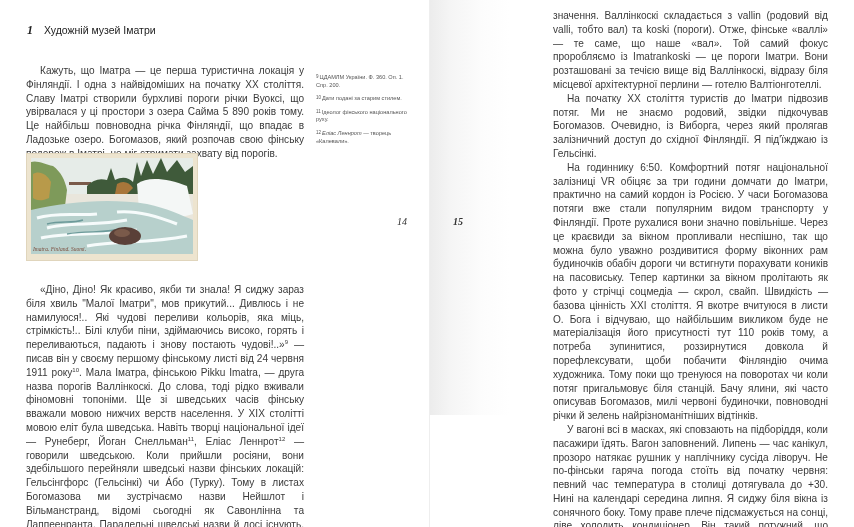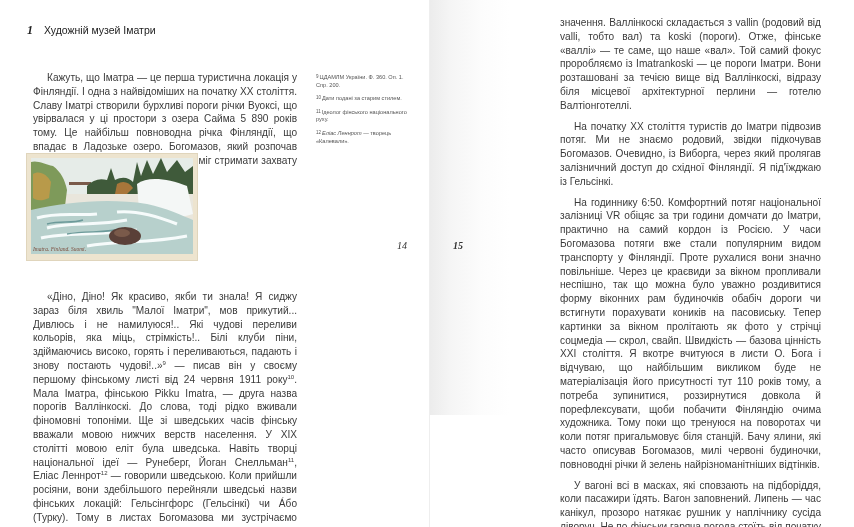--- a/index.html
+++ b/index.html
@@ -28,21 +28,21 @@
   }
   .running-head .chap-num {
     font-family: "Liberation Serif", serif; font-style: italic; font-weight: bold;
     font-size: 12px; margin-right: 11px; color: #222;
   }
   .text-block {
     position: absolute;
     font-size: 10.1px; line-height: 13.8px; color: #3a3a3a;
     text-align: justify;
   }
-  .text-block p { margin: 7px; text-indent: 14px; }
+  .text-block p { margin: 0; text-indent: 14px; }
   .text-block p.noindent { text-indent: 0; }
   .left-top { left: 26px; top: 64px; width: 278px; }
   .left-bottom { left: 26px; top: 283px; width: 278px; }
   .right-text-full { left: 553px; top: 9px; width: 275px; }
 
   .sidenotes {
     position: absolute; left: 316px; top: 74px; width: 92px;
     font-size: 5.6px; line-height: 7.6px; color: #555;
   }
   .sidenote { margin-bottom: 6px; }
@@ -56,21 +56,21 @@
     overflow: hidden;
   }
   .illustration svg { display: block; }
   .ill-caption {
     position: absolute; left: 6px; bottom: 8px;
     font-family: "Liberation Serif", serif; font-style: italic;
     font-size: 5.5px; color: #7a4a3a;
   }
 
   .page-number {
-    position: absolute; top: 240px;
+    position: absolute; top: 216px;
     font-family: "Liberation Serif", serif; font-style: italic;
     font-size: 10px; color: #333;
   }
   .pn-left { left: 397px; }
   .pn-right { left: 453px; }
 
   sup.fn { font-size: 6px; line-height: 0; vertical-align: super; }
   .it { }
 </style>
 </head>

